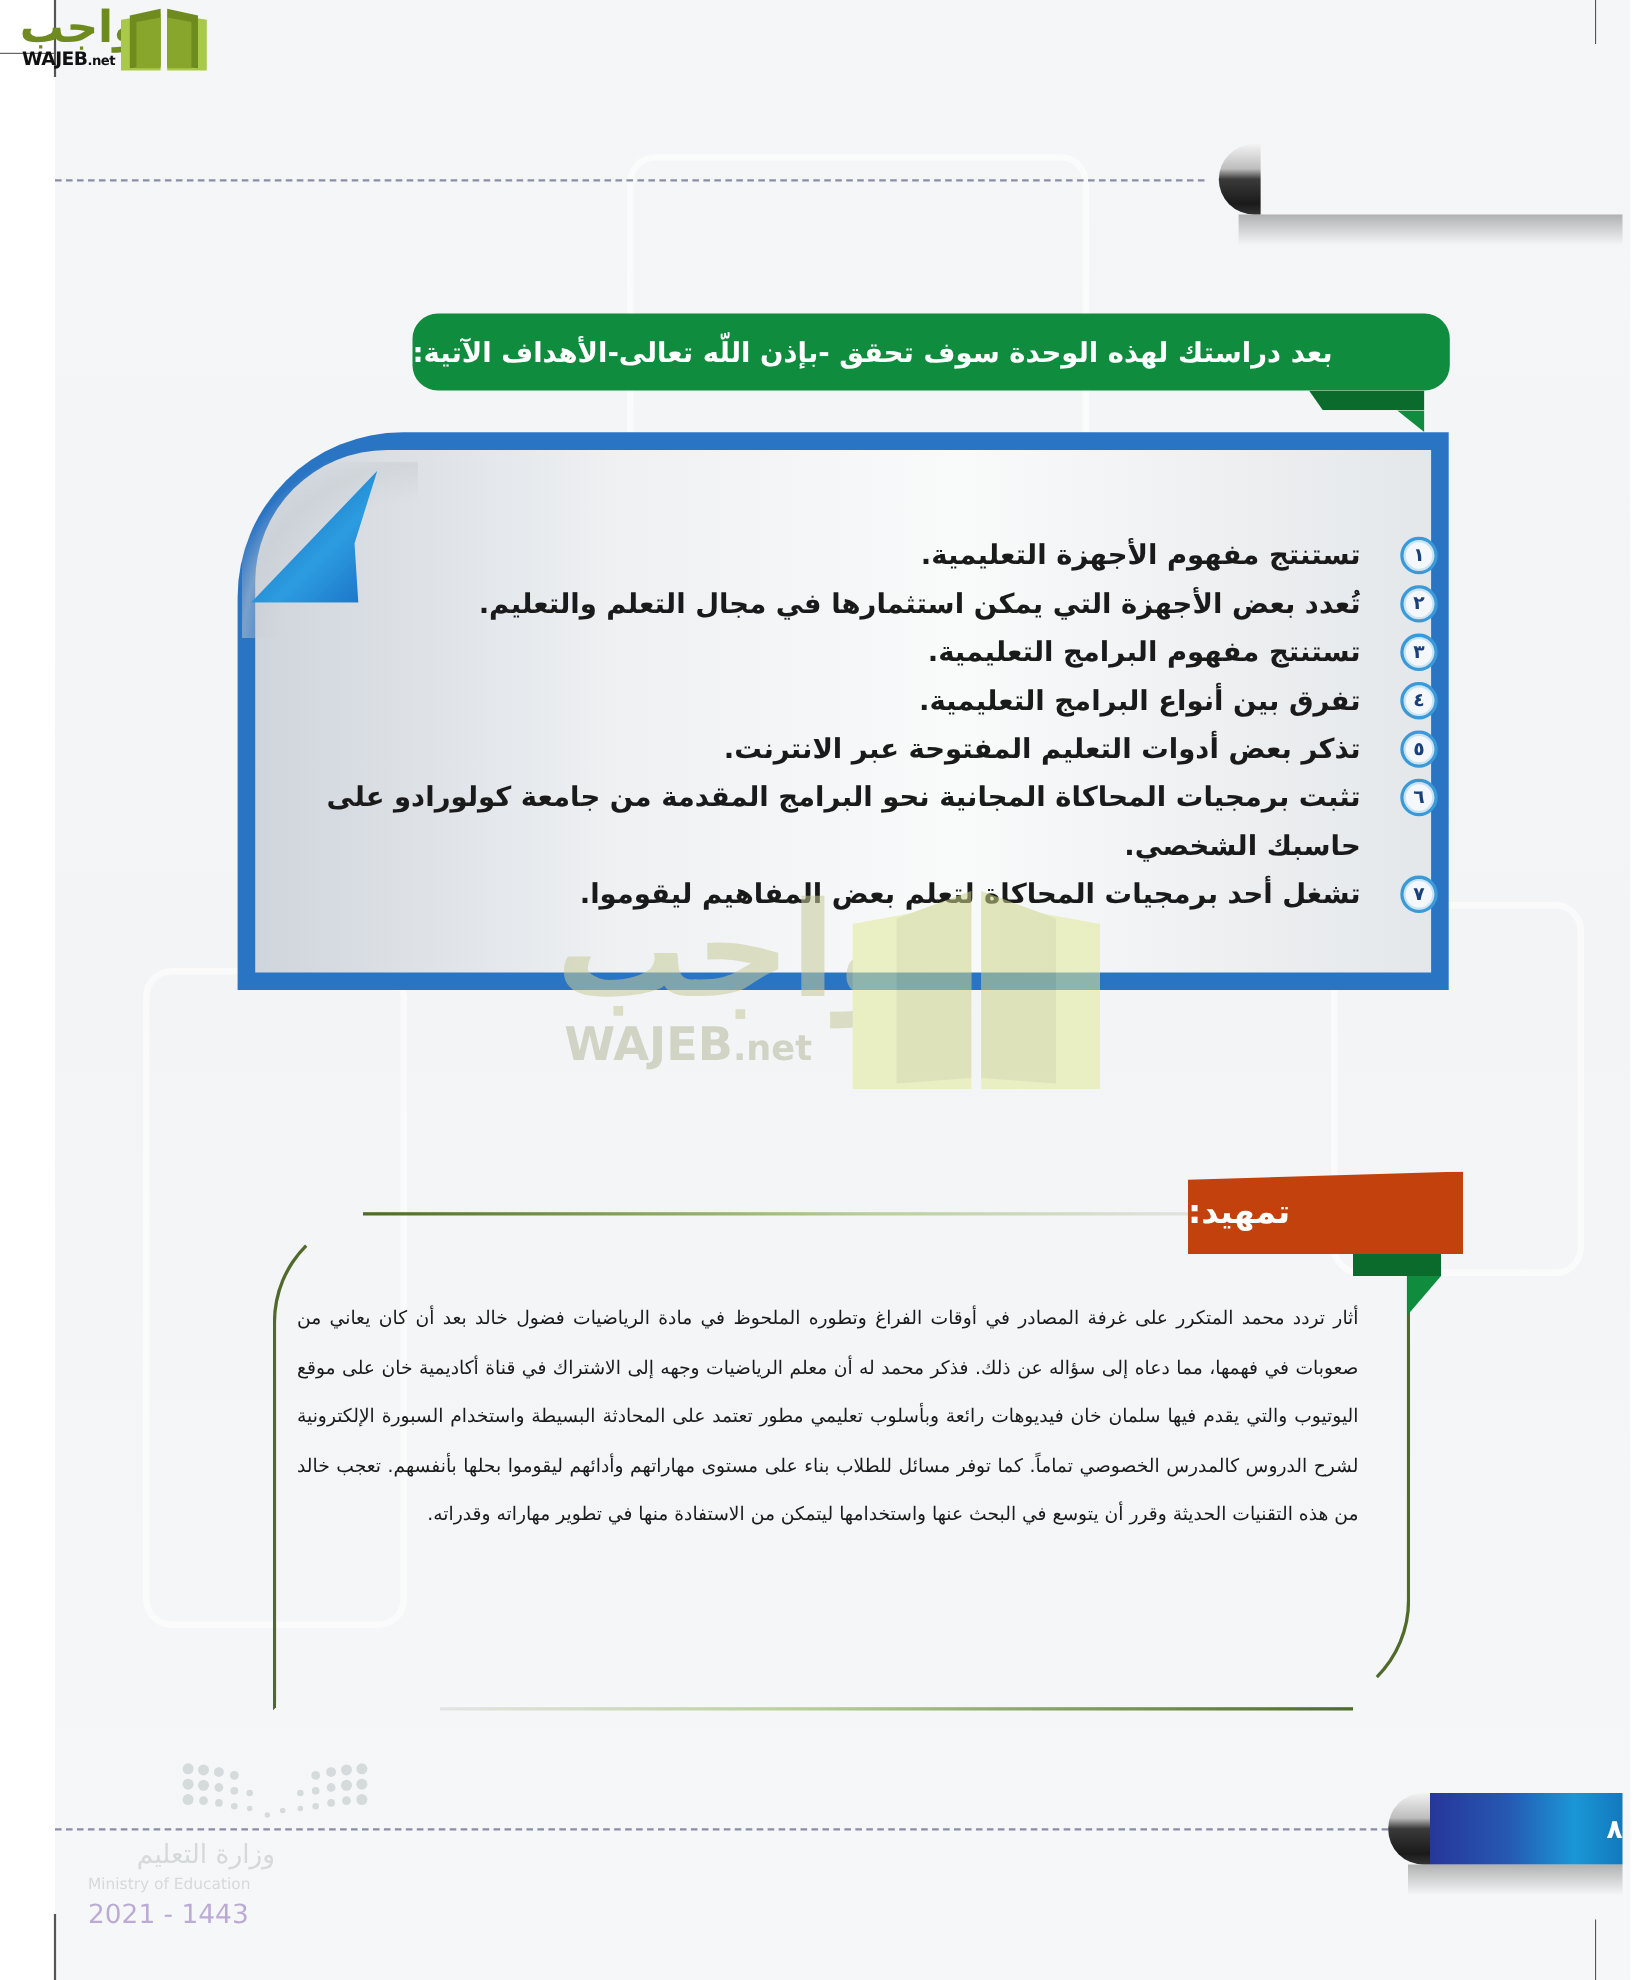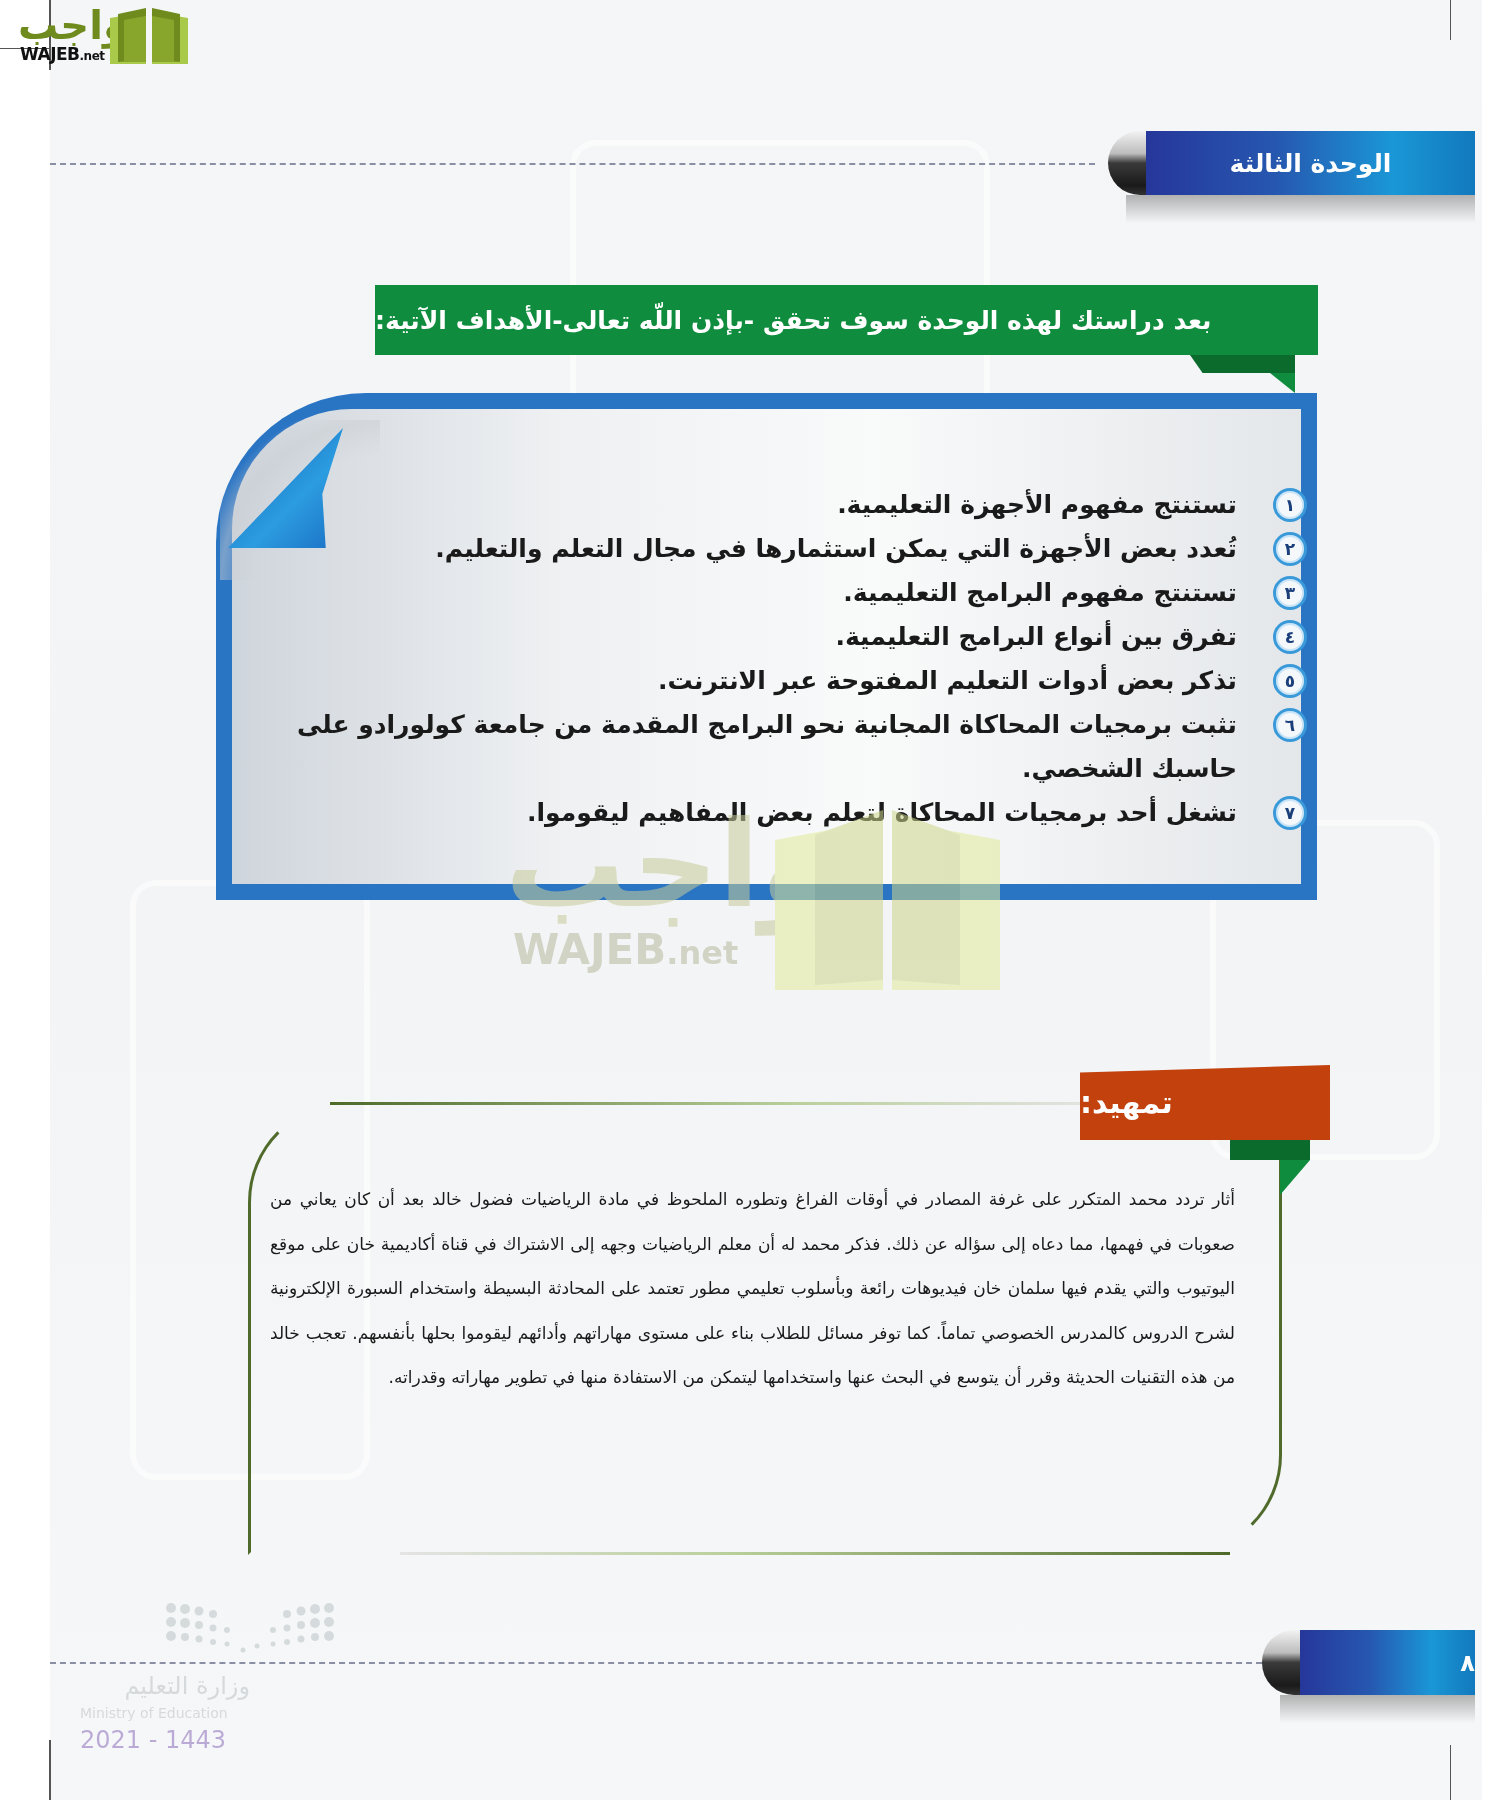--- a/index.html
+++ b/index.html
@@ -44,21 +44,21 @@
   .tab-shadow {
     position: absolute; left: 18px; top: 64px; right: 0; height: 28px;
     background: linear-gradient(180deg, rgba(120,120,120,0.55), rgba(240,240,240,0));
   }
 
   
   .goals-banner {
     position: absolute; left: 375px; top: 285px; width: 943px; height: 70px;
     background: #0f8c3d;
     display: flex; align-items: center; justify-content: flex-end; padding-right: 45px;
-    color: #fff; font-weight: bold; font-size: 25px; direction: rtl;
+    color: #fff; font-weight: bold; font-size: 25px; direction: rtl; border-radius: 23px;
   }
   .banner-fold {
     position: absolute; left: 1190px; top: 355px; width: 105px; height: 18px;
     background: #0b6b2d; clip-path: polygon(0 0, 100% 0, 100% 100%, 12% 100%);
   }
   .banner-fold2 { position: absolute; left: 1270px; top: 373px; width: 25px; height: 20px; background: #0f8c3d; clip-path: polygon(0 0,100% 0,100% 100%); }
 
   
   .goals-box {
     position: absolute; left: 216px; top: 393px; width: 1101px; height: 507px;
@@ -181,21 +181,20 @@
     <path d="M72 8 L44 2 L44 54 L72 56 Z" fill="#6f8b1e"></path>
     <path d="M16 14 L38 10 L38 56 L16 56 Z" fill="#89a62c"></path>
     <path d="M66 14 L44 10 L44 56 L66 56 Z" fill="#89a62c"></path>
   </svg>
 </div>
 
 <div class="dash" style="left:50px;top:163px;width:1045px;"></div>
 
 <div class="unit-tab">
   <div class="tab-cap"></div>
-  <div class="tab-body">الوحدة الثالثة</div>
   <div class="tab-shadow"></div>
 </div>
 
 <div class="goals-banner">بعد دراستك لهذه الوحدة سوف تحقق -بإذن اللّه تعالى-الأهداف الآتية:</div>
 <div class="banner-fold"></div>
 <div class="banner-fold2"></div>
 
 <div class="goals-box">
   <div class="goals-inner"></div>
 </div>

